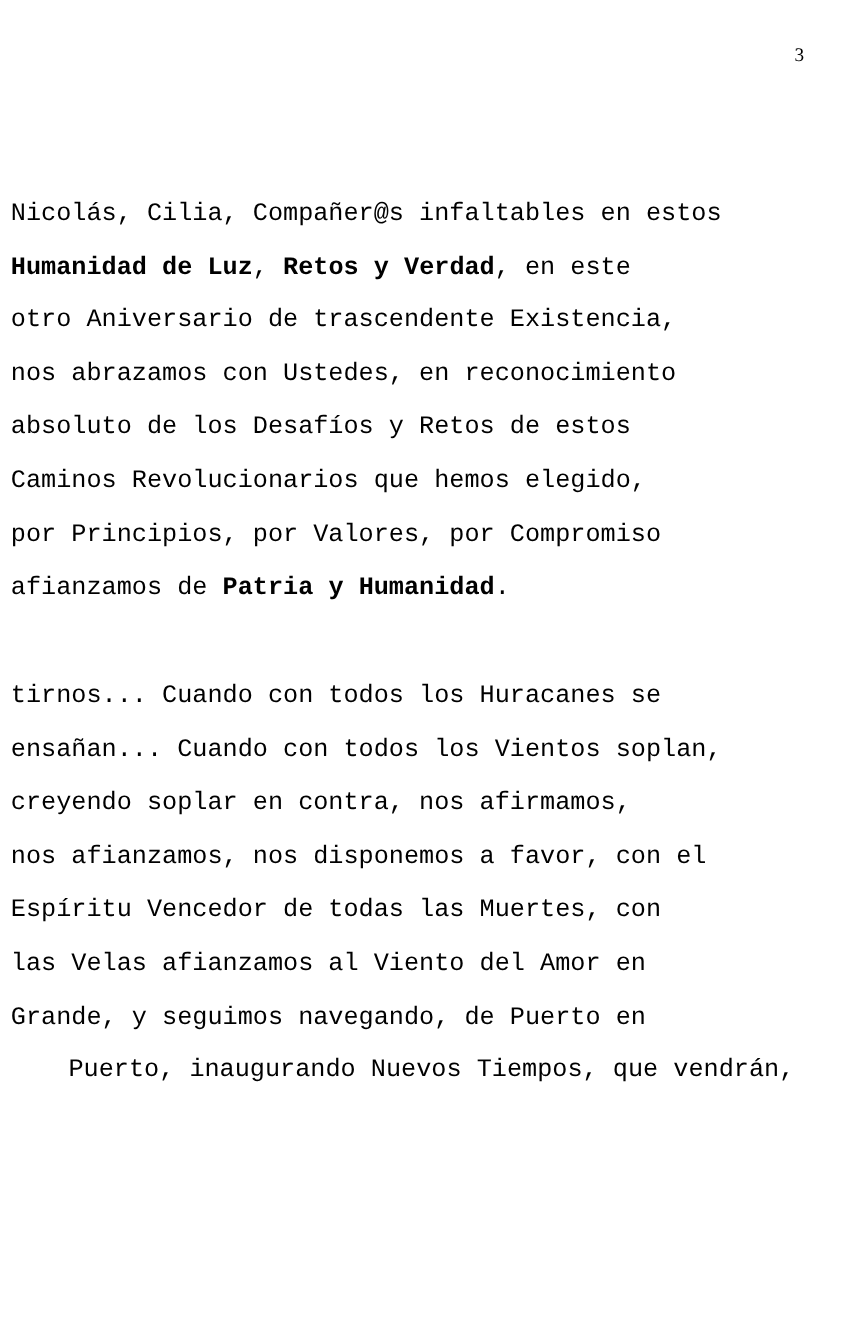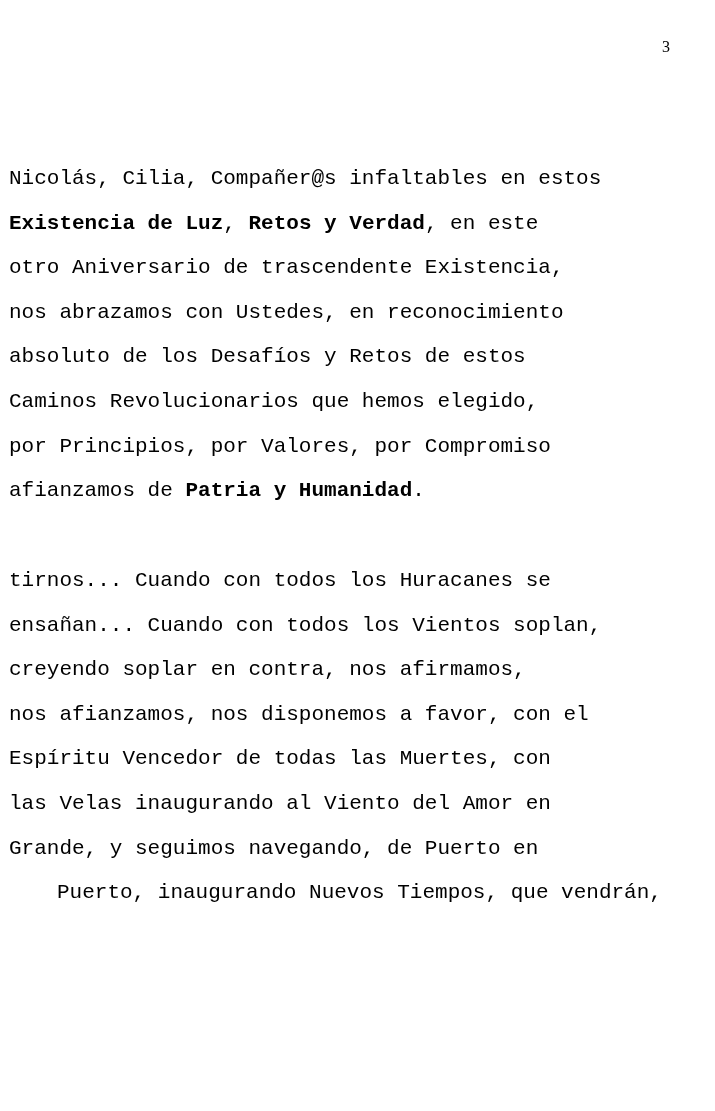--- a/index.html
+++ b/index.html
@@ -48,21 +48,21 @@
 </head>
 <body>
 
 <div class="page-number">3</div>
 
 <div class="body-text" id="para1">
   <div class="line" style="white-space: nowrap; text-align: left; text-align-last: left;">
     <span>Nicolás, Cilia, Compañer@s infaltables en estos</span>
   </div>
   <div class="line" style="white-space: nowrap; text-align: left; text-align-last: left;">
-    <span class="bold">Existencia de Luz</span><span>, </span><span class="bold">Retos y Verdad</span><span>, en este</span>
+    <span class="bold">Humanidad de Luz</span><span>, </span><span class="bold">Retos y Verdad</span><span>, en este</span>
   </div>
   <div class="line" style="white-space: nowrap; text-align: left; text-align-last: left;">
     <span>otro Aniversario de trascendente Existencia,</span>
   </div>
   <div class="line" style="white-space: nowrap; text-align: left; text-align-last: left;">
     <span>nos abrazamos con Ustedes, en reconocimiento</span>
   </div>
   <div class="line" style="white-space: nowrap; text-align: left; text-align-last: left;">
     <span>absoluto de los Desafíos y Retos de estos</span>
   </div>
@@ -87,21 +87,21 @@
   <div class="line" style="white-space: nowrap; text-align: left; text-align-last: left;">
     <span>creyendo soplar en contra, nos afirmamos,</span>
   </div>
   <div class="line" style="white-space: nowrap; text-align: left; text-align-last: left;">
     <span>nos afianzamos, nos disponemos a favor, con el</span>
   </div>
   <div class="line" style="white-space: nowrap; text-align: left; text-align-last: left;">
     <span>Espíritu Vencedor de todas las Muertes, con</span>
   </div>
   <div class="line" style="white-space: nowrap; text-align: left; text-align-last: left;">
-    <span>las Velas inaugurando al Viento del Amor en</span>
+    <span>las Velas afianzamos al Viento del Amor en</span>
   </div>
   <div class="line" style="white-space: nowrap; text-align: left; text-align-last: left;">
     <span>Grande, y seguimos navegando, de Puerto en</span>
   </div>
   <div class="line" style="white-space: nowrap; text-align: left; text-align-last: left; margin-left: 48px;">
     <span>Puerto, inaugurando Nuevos Tiempos, que vendrán,</span>
   </div>
 </div>
 
 </body></html>

